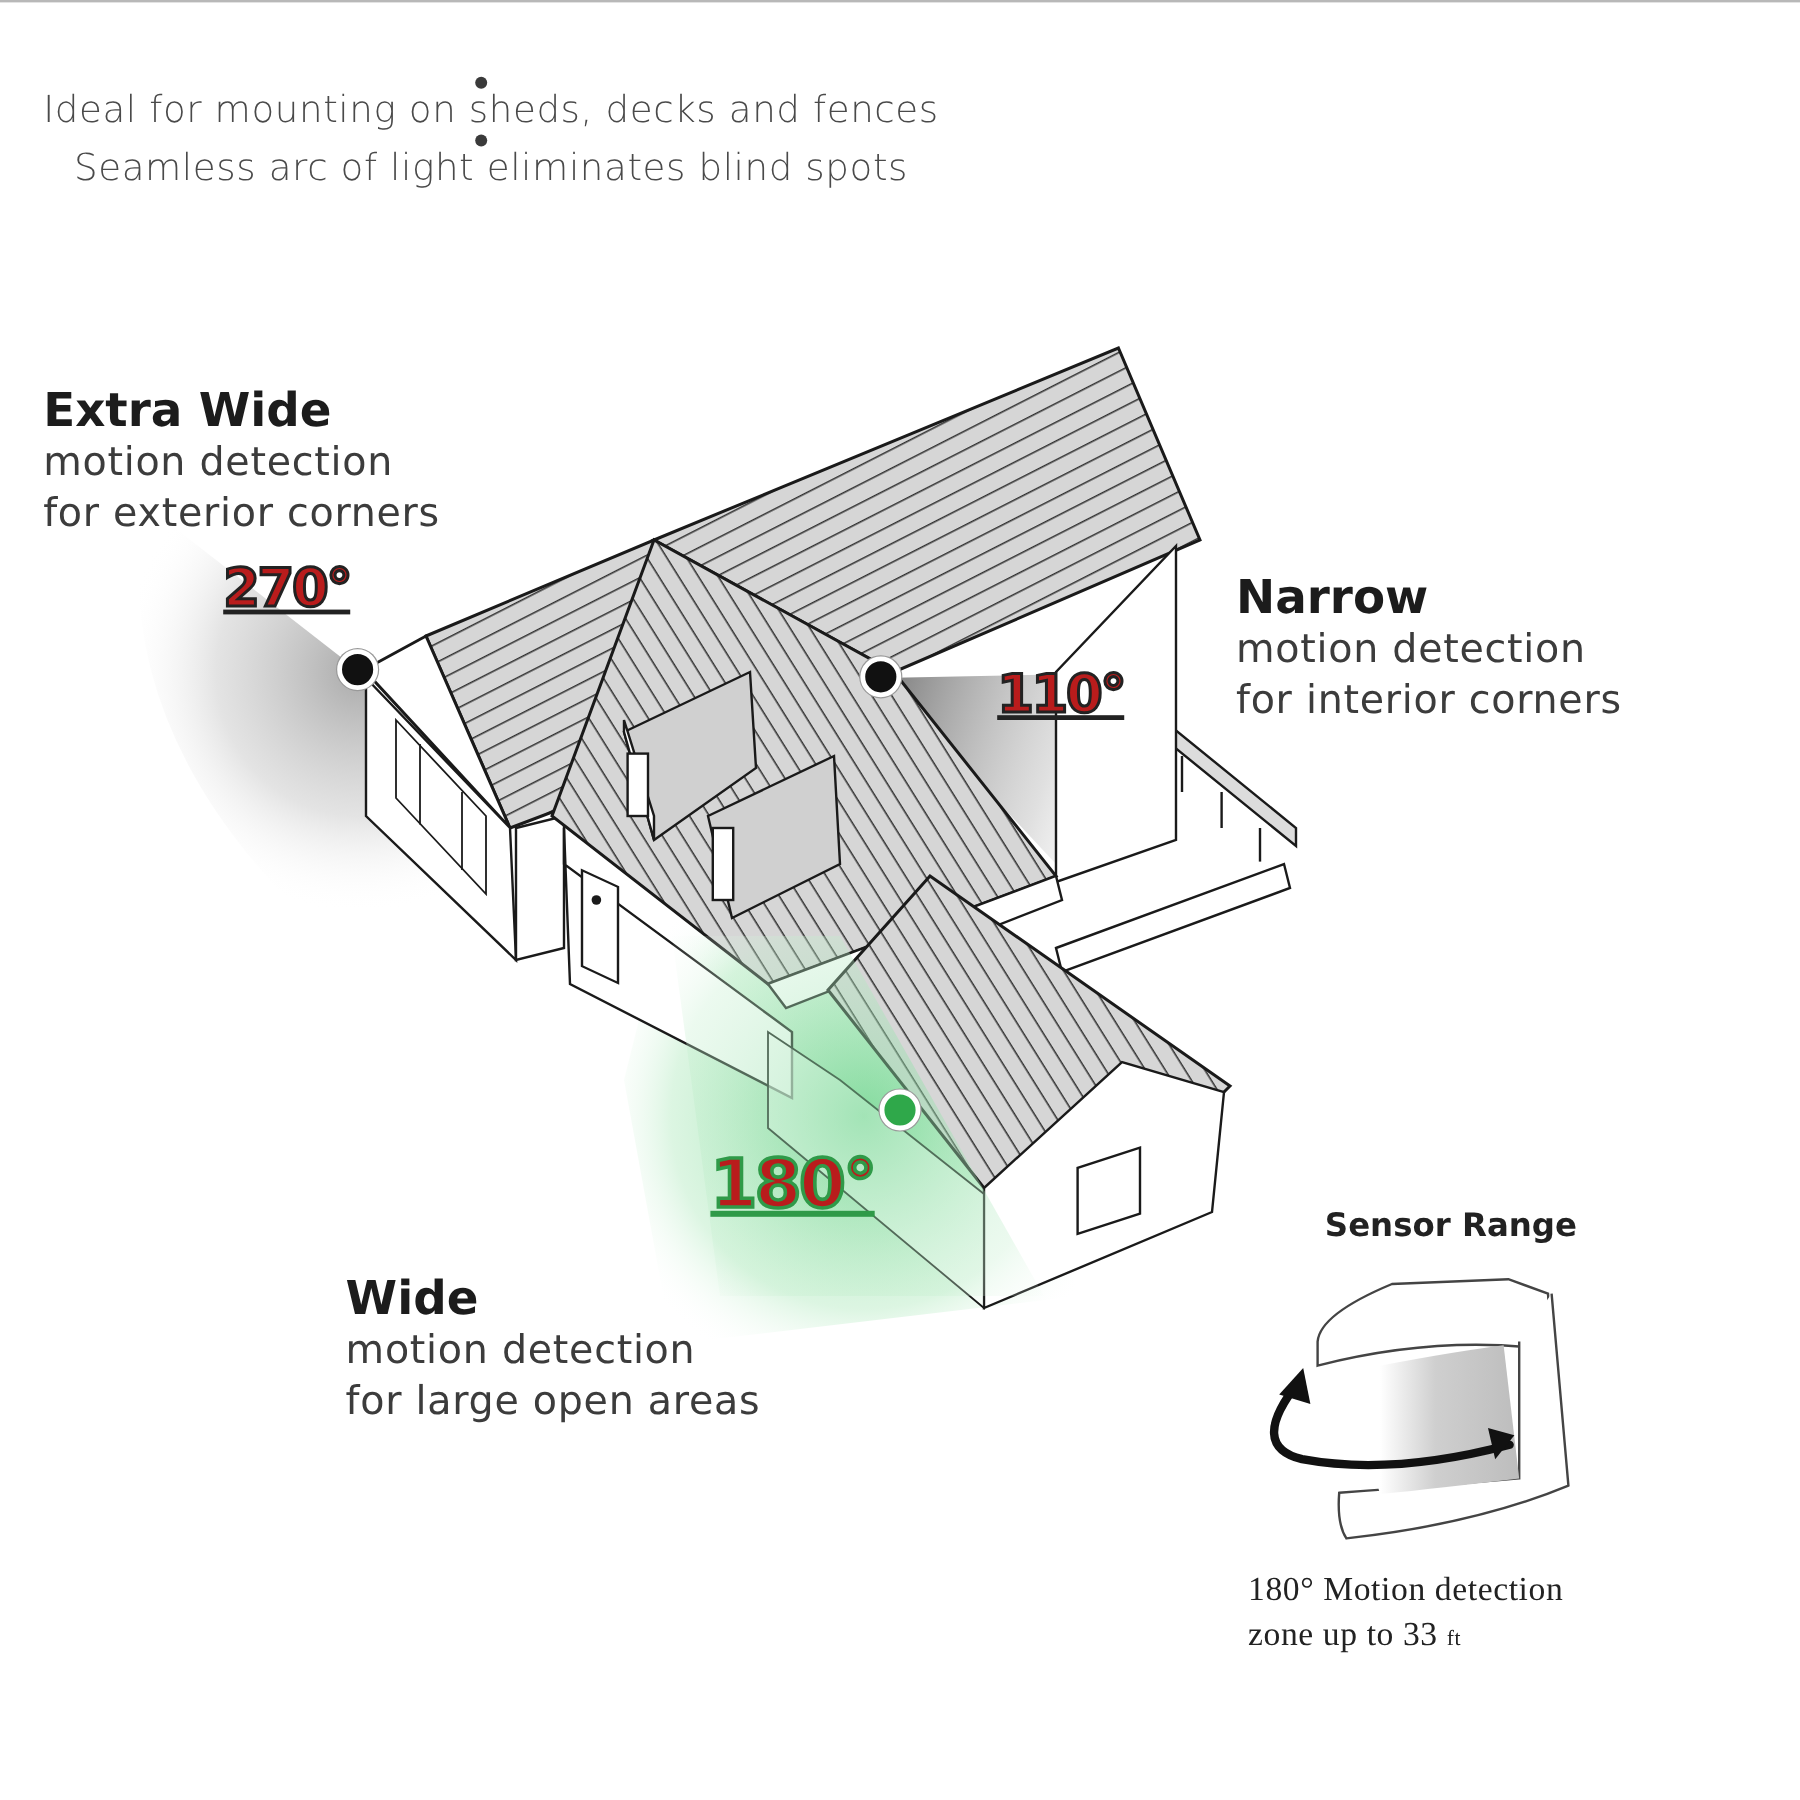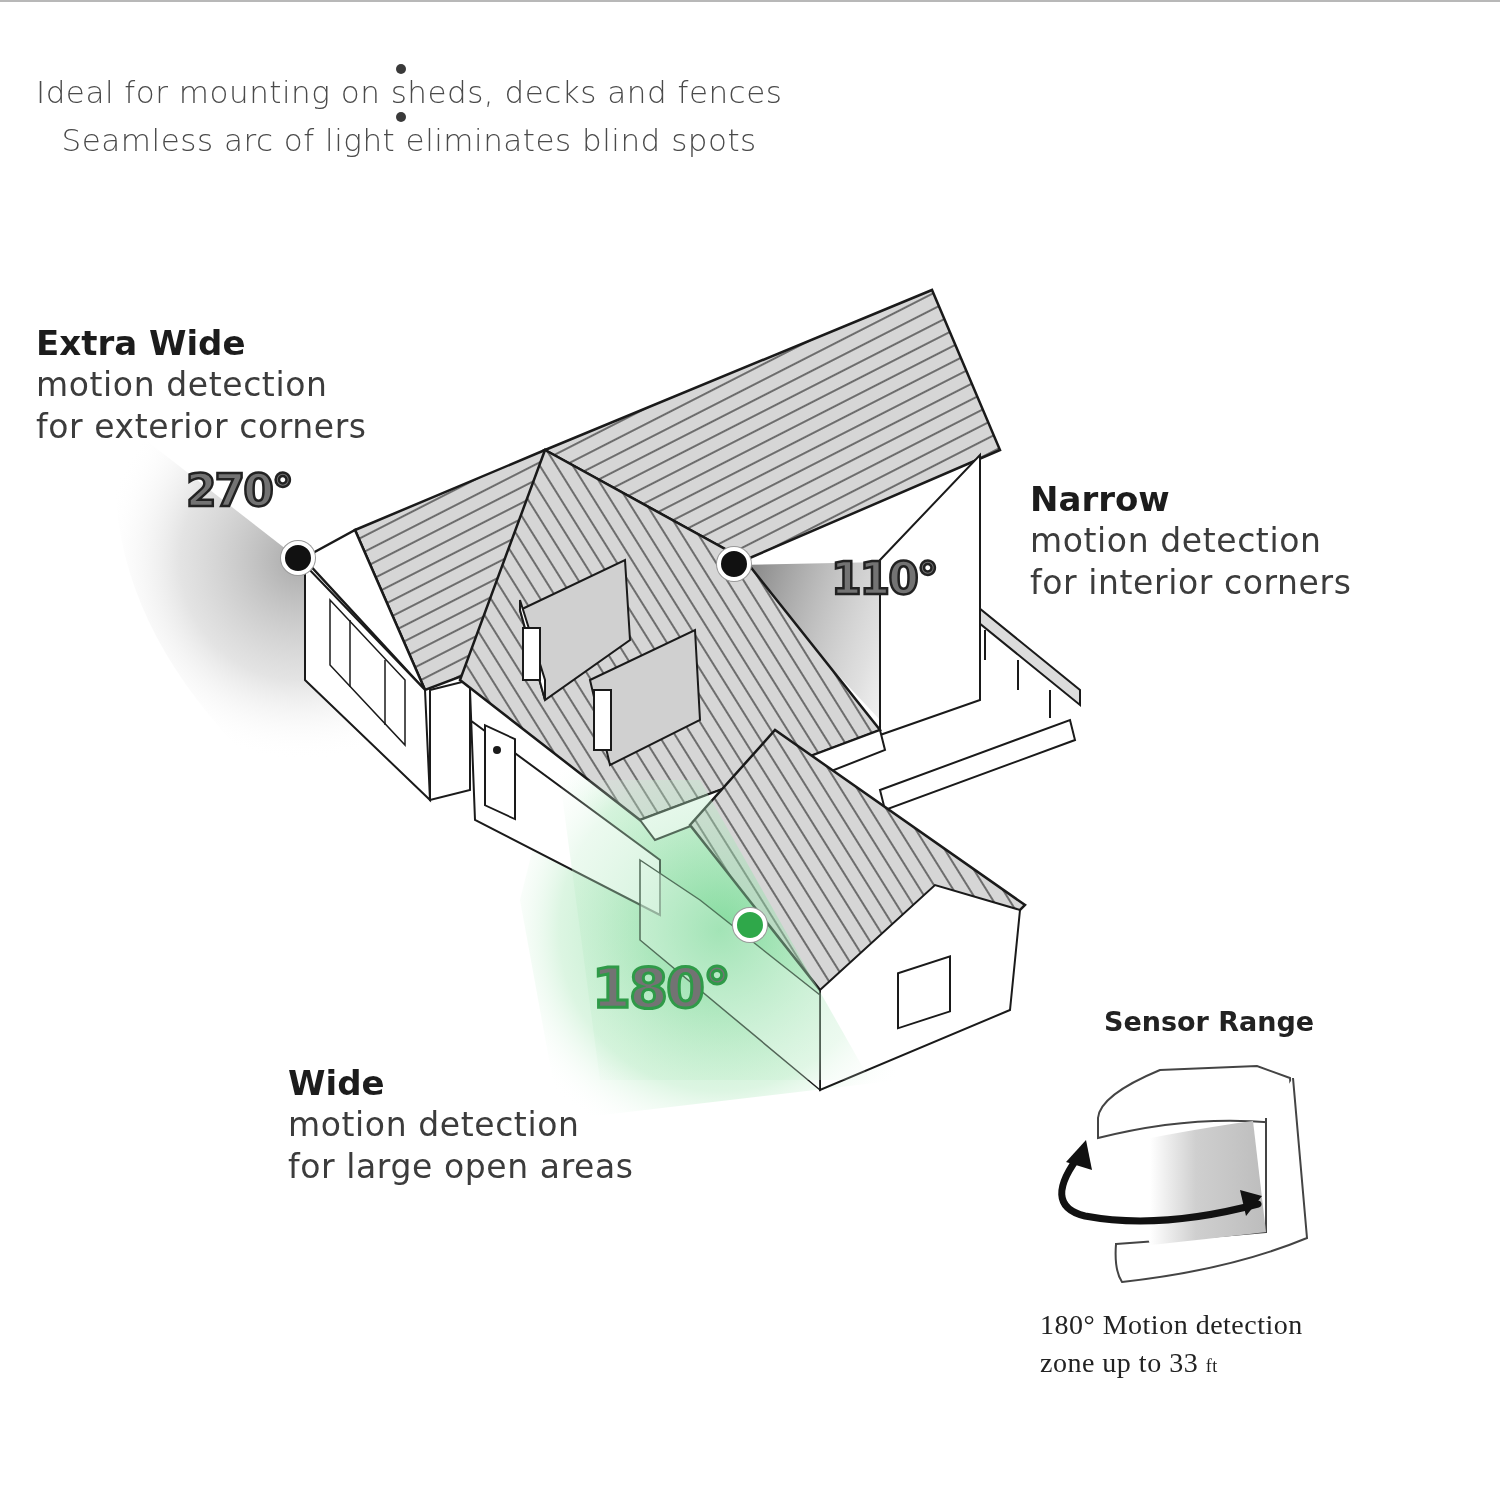--- a/index.html
+++ b/index.html
@@ -6,25 +6,25 @@
   body { width: 1500px; height: 1500px; position: relative; overflow: hidden;
          font-family: "DejaVu Sans", sans-serif; color: #333; }
   .top-rule { position: absolute; left: 0; top: 0; width: 1500px; height: 2px; background: #b8b8b8; }
 
   .bullets { position: absolute; left: 36px; top: 64px; margin: 0; padding: 0; list-style: none; }
   .bullets li { display: flex; align-items: center; height: 48px; font-size: 31px; color: #4a4a4a;
                 letter-spacing: 0.5px; font-weight: 300; flex-direction: column; }
   .bullets .dot { width: 10px; height: 10px; border-radius: 50%; background: #3a3a3a; margin-right: 16px; flex: none; }
 
   .callout { position: absolute; }
-  .callout .head { font-family: "DejaVu Sans", sans-serif; font-weight: bold; font-size: 34px; color: #1c1c1c; line-height: 42px; }
+  .callout .head { font-family: "DejaVu Sans", sans-serif; font-weight: bold; font-size: 39px; color: #1c1c1c; line-height: 42px; }
   .callout .line { font-size: 33px; color: #3c3c3c; line-height: 42px; letter-spacing: 0.6px; }
 
   .deg { position: absolute; font-family: "DejaVu Sans", sans-serif; font-weight: bold;
-         color: #737373; -webkit-text-stroke: 2.5px #222; letter-spacing: -2px; }
+         color: #b91c1c; -webkit-text-stroke: 2.5px #222; letter-spacing: -2px; text-decoration: underline; }
   .deg.green { -webkit-text-stroke: 3px #2f9a48; font-size: 56px; }
 
   .marker { position: absolute; border-radius: 50%; border: 4px solid #ffffff; box-shadow: 0 0 0 1px #999; }
 
   .sensor-title { position: absolute; left: 1104px; top: 1006px; font-weight: bold; font-size: 27px; color: #222; }
   .sensor-caption { position: absolute; left: 1040px; top: 1306px; font-size: 28px; color: #222; line-height: 38px; letter-spacing: 0.5px; font-family: Liberation Serif, serif; }
   .sensor-caption .unit { font-size: 18px; }
 
   svg { position: absolute; left: 0; top: 0; }
 </style>

